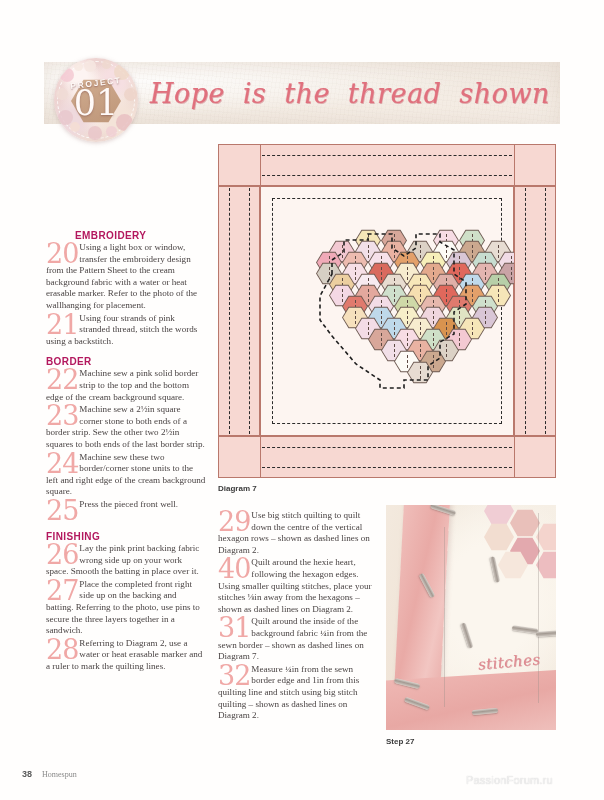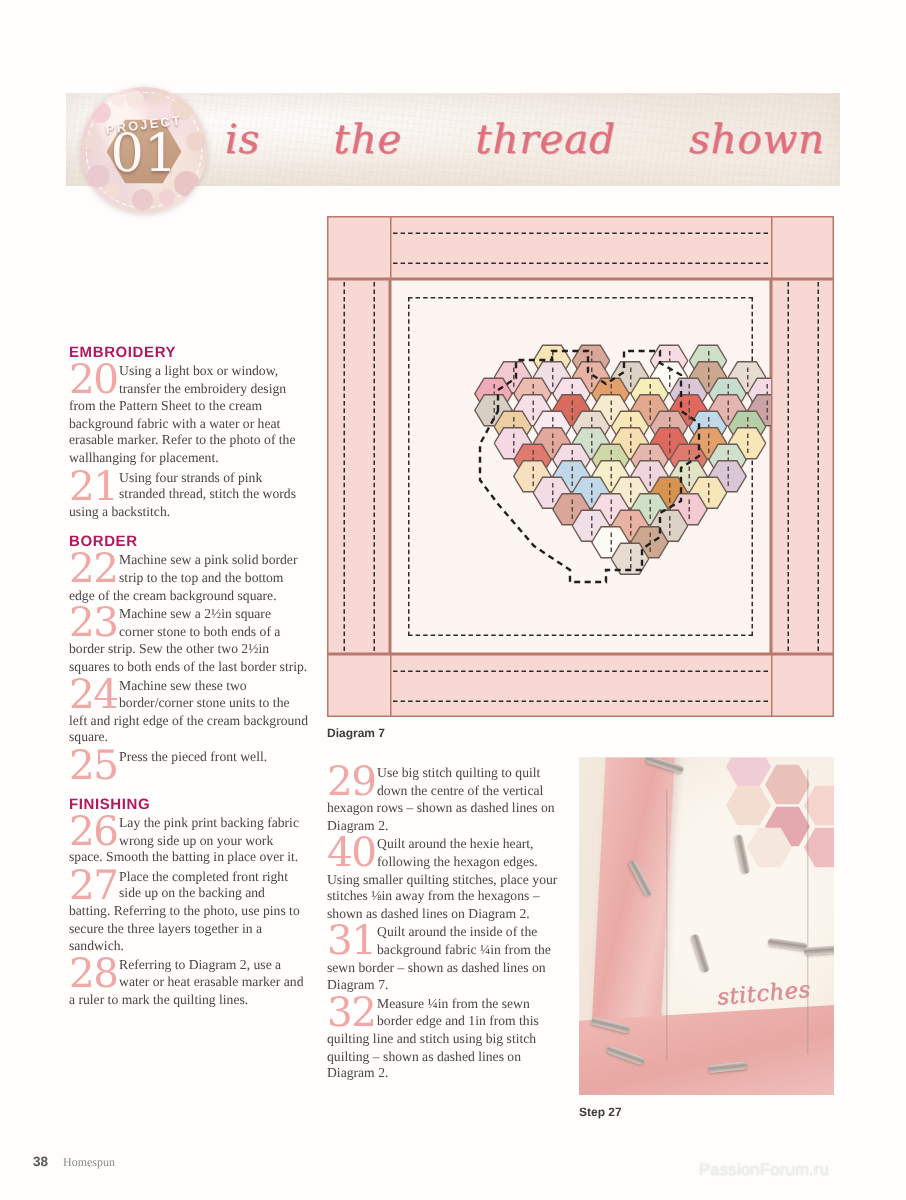--- a/index.html
+++ b/index.html
@@ -129,21 +129,21 @@
   
   .col { position:absolute; font-family:"Liberation Serif", serif; }
   .col1 { left:46px; top:230px; width:160px; }
   .col2 { left:218px; top:510px; width:160px; }
 
   .sec-head {
     font-family:"Liberation Sans", sans-serif;
     font-size:10px; font-weight:700; letter-spacing:0.4px;
     color:#b3185e; margin-bottom:1px; margin-top:9px;
   }
-  .sec-head.first { margin-top:0; }
+  .sec-head.first { margin-top:0;margin-left:29px; }
 
   .step { position:relative; margin-bottom:1px; }
   .step .num {
     float:left; font-family:"DejaVu Serif", serif;
     font-size:27px; line-height:0.82; color:#f0a8a6;
     margin-right:1px; margin-top:1px; letter-spacing:-1px;
   }
   .step .body {
     font-size:9.1px; line-height:11.6px; color:#4a4444; text-align:left;
   }
@@ -203,20 +203,21 @@
     font-family:"Liberation Sans", sans-serif; font-size:11px; color:#f2f2f2;
     text-shadow: 0 0 1px rgba(190,190,190,0.9); letter-spacing:0.2px; }
 </style>
 </head>
 <body>
 
 <div class="page">
 
   <div class="banner">
     <div class="banner-text">
+      <span>Hope</span>
       <span>is</span>
       <span>the</span>
       <span>thread</span>
       <span>shown</span>
     </div>
   </div>
 
   <div class="badge">
     <div class="badge-flowers">
         <i style="left: 6px; top: 10px; width: 14px; height: 14px; background: rgb(243, 201, 210); opacity: 0.85;"></i>

